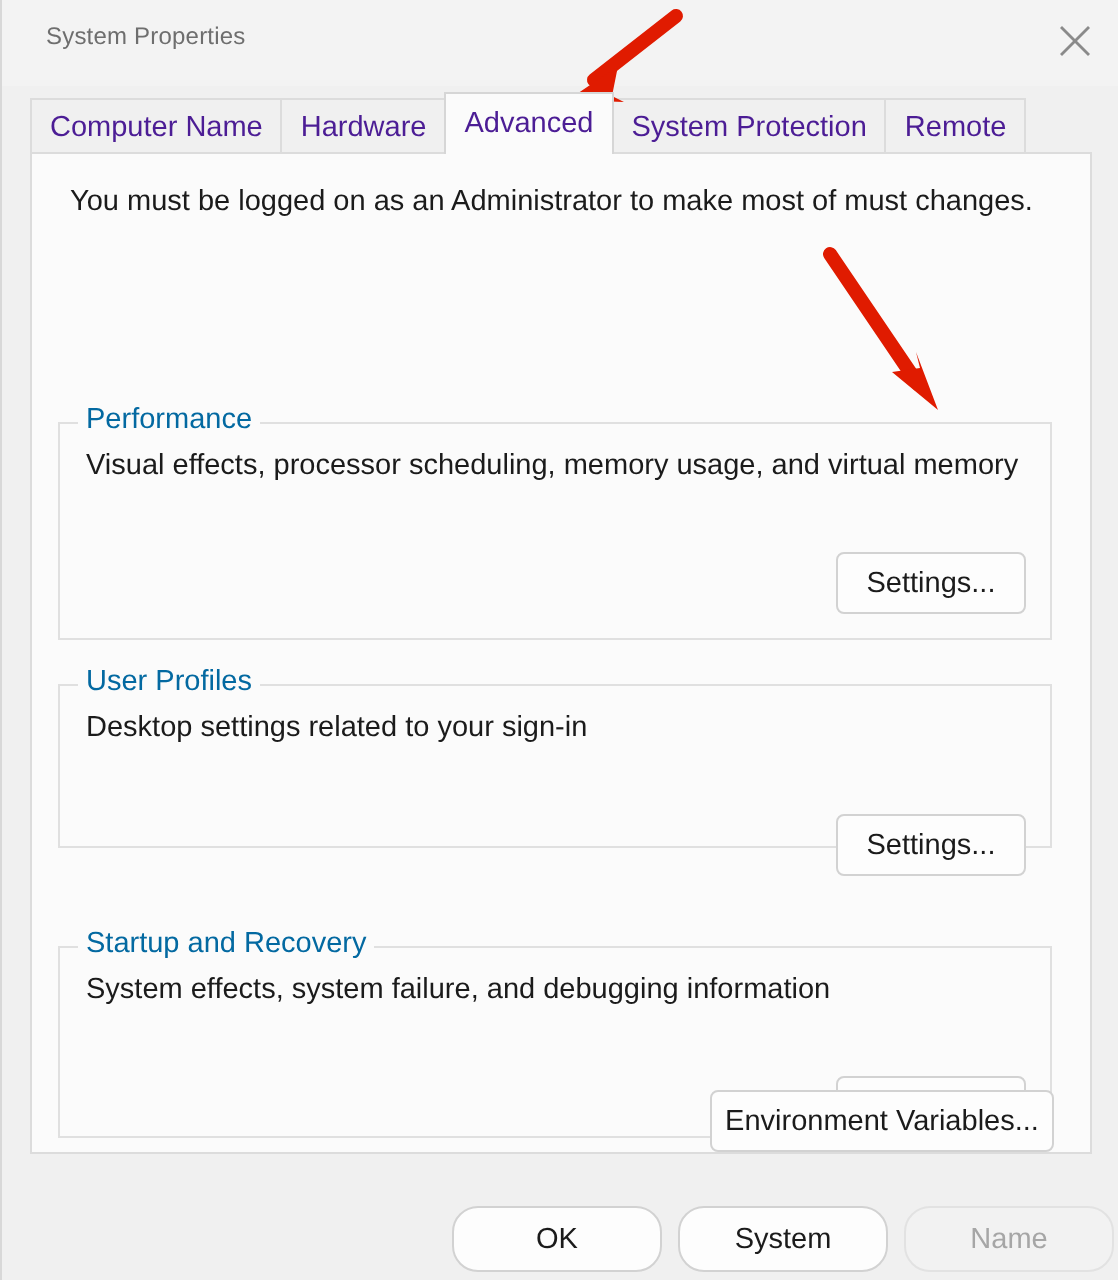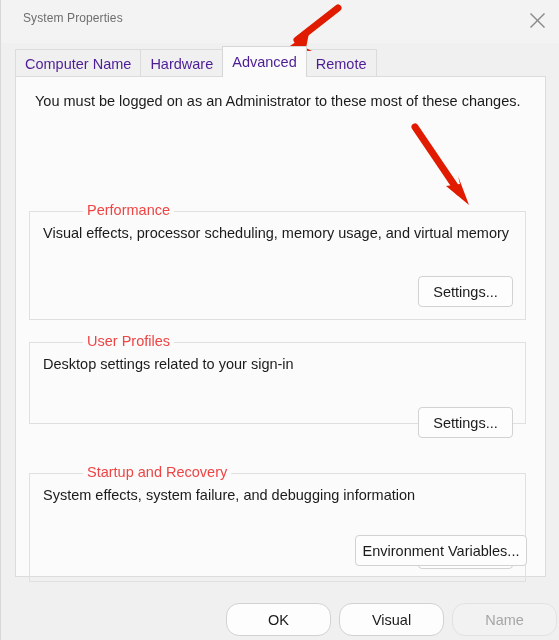--- a/index.html
+++ b/index.html
@@ -114,23 +114,22 @@
     box-sizing: border-box;
     background: transparent;
   }
   .group-label {
     position: absolute;
     top: -10px;
     left: 9px;
     background: #fbfbfb;
     padding: 0 4px;
     font-size: 14.5px;
-    color: #ef4444;
-    white-space: nowrap;
-    margin-left: 44px;
+    color: #0369a1;
+    white-space: nowrap;
   }
   .group-desc {
     position: absolute;
     left: 13px;
     top: 13px;
     font-size: 14.5px;
     color: #1b1b1b;
     white-space: nowrap;
   }
 
@@ -147,29 +146,29 @@
     justify-content: center;
     white-space: nowrap;
     padding: 0;
   }
   .btn.disabled { color: #a6a6a6; background: #f2f2f2; border-color: #e2e2e2; }
 
   .group-btn { width: 95px; height: 31px; right: 12px; }
 
   #grp-performance { top: 134px; height: 109px; }
   #grp-userprofiles { top: 265px; height: 82px; }
-  #grp-startup { top: 396px; height: 109px; }
+  #grp-startup { top: 396px; height: 96px; }
 
   #btn-perf-settings { top: 64px; }
   #btn-user-settings { top: 64px; }
   #btn-startup-settings { top: 64px; }
 
   #btn-envvars {
     left: 339px;
-    top: 458px;
+    top: 468px;
     width: 172px;
     height: 31px;
   }
 
   
   .footer-btn {
     position: absolute;
     width: 105px;
     height: 33px;
     top: 603px;
@@ -199,26 +198,27 @@
         <line x1="1.5" y1="1.5" x2="15.5" y2="15.5" stroke="#8a8a8a" stroke-width="1.4"></line>
         <line x1="15.5" y1="1.5" x2="1.5" y2="15.5" stroke="#8a8a8a" stroke-width="1.4"></line>
       </svg>
     </div>
   </div>
 
   <div class="tabstrip">
     <div class="tab">Computer Name</div>
     <div class="tab">Hardware</div>
     <div class="tab selected">Advanced</div>
+    <div class="tab">System Protection</div>
     <div class="tab">Remote</div>
   </div>
 
   <div class="tabpanel">
 
-    <div class="admin-note">You must be logged on as an Administrator to these most of these changes.</div>
+    <div class="admin-note">You must be logged on as an Administrator to make most of must changes.</div>
 
     <div class="group" id="grp-performance">
       <div class="group-label">Performance</div>
       <div class="group-desc">Visual effects, processor scheduling, memory usage, and virtual memory</div>
       <div class="btn group-btn" id="btn-perf-settings">Settings...</div>
     </div>
 
     <div class="group" id="grp-userprofiles">
       <div class="group-label">User Profiles</div>
       <div class="group-desc">Desktop settings related to your sign-in</div>
@@ -228,21 +228,21 @@
     <div class="group" id="grp-startup">
       <div class="group-label">Startup and Recovery</div>
       <div class="group-desc">System effects, system failure, and debugging information</div>
       <div class="btn group-btn" id="btn-startup-settings">Settings...</div>
     </div>
 
     <div class="btn" id="btn-envvars">Environment Variables...</div>
   </div>
 
   <div class="btn footer-btn" id="btn-ok">OK</div>
-  <div class="btn footer-btn" id="btn-cancel">Visual</div>
+  <div class="btn footer-btn" id="btn-cancel">System</div>
   <div class="btn footer-btn disabled" id="btn-apply">Name</div>
 
   <svg class="arrow-layer">
     <g>
       <line x1="337" y1="8" x2="296" y2="40" stroke="#e01b00" stroke-width="7" stroke-linecap="round"></line>
       <polygon points="283,50 308,33 305,48 311,51" fill="#e01b00"></polygon>
     </g>
     <g>
       <line x1="414" y1="127" x2="458" y2="192" stroke="#e01b00" stroke-width="7" stroke-linecap="round"></line>
       <polygon points="468,205 445,186 459,184 457,176" fill="#e01b00"></polygon>

